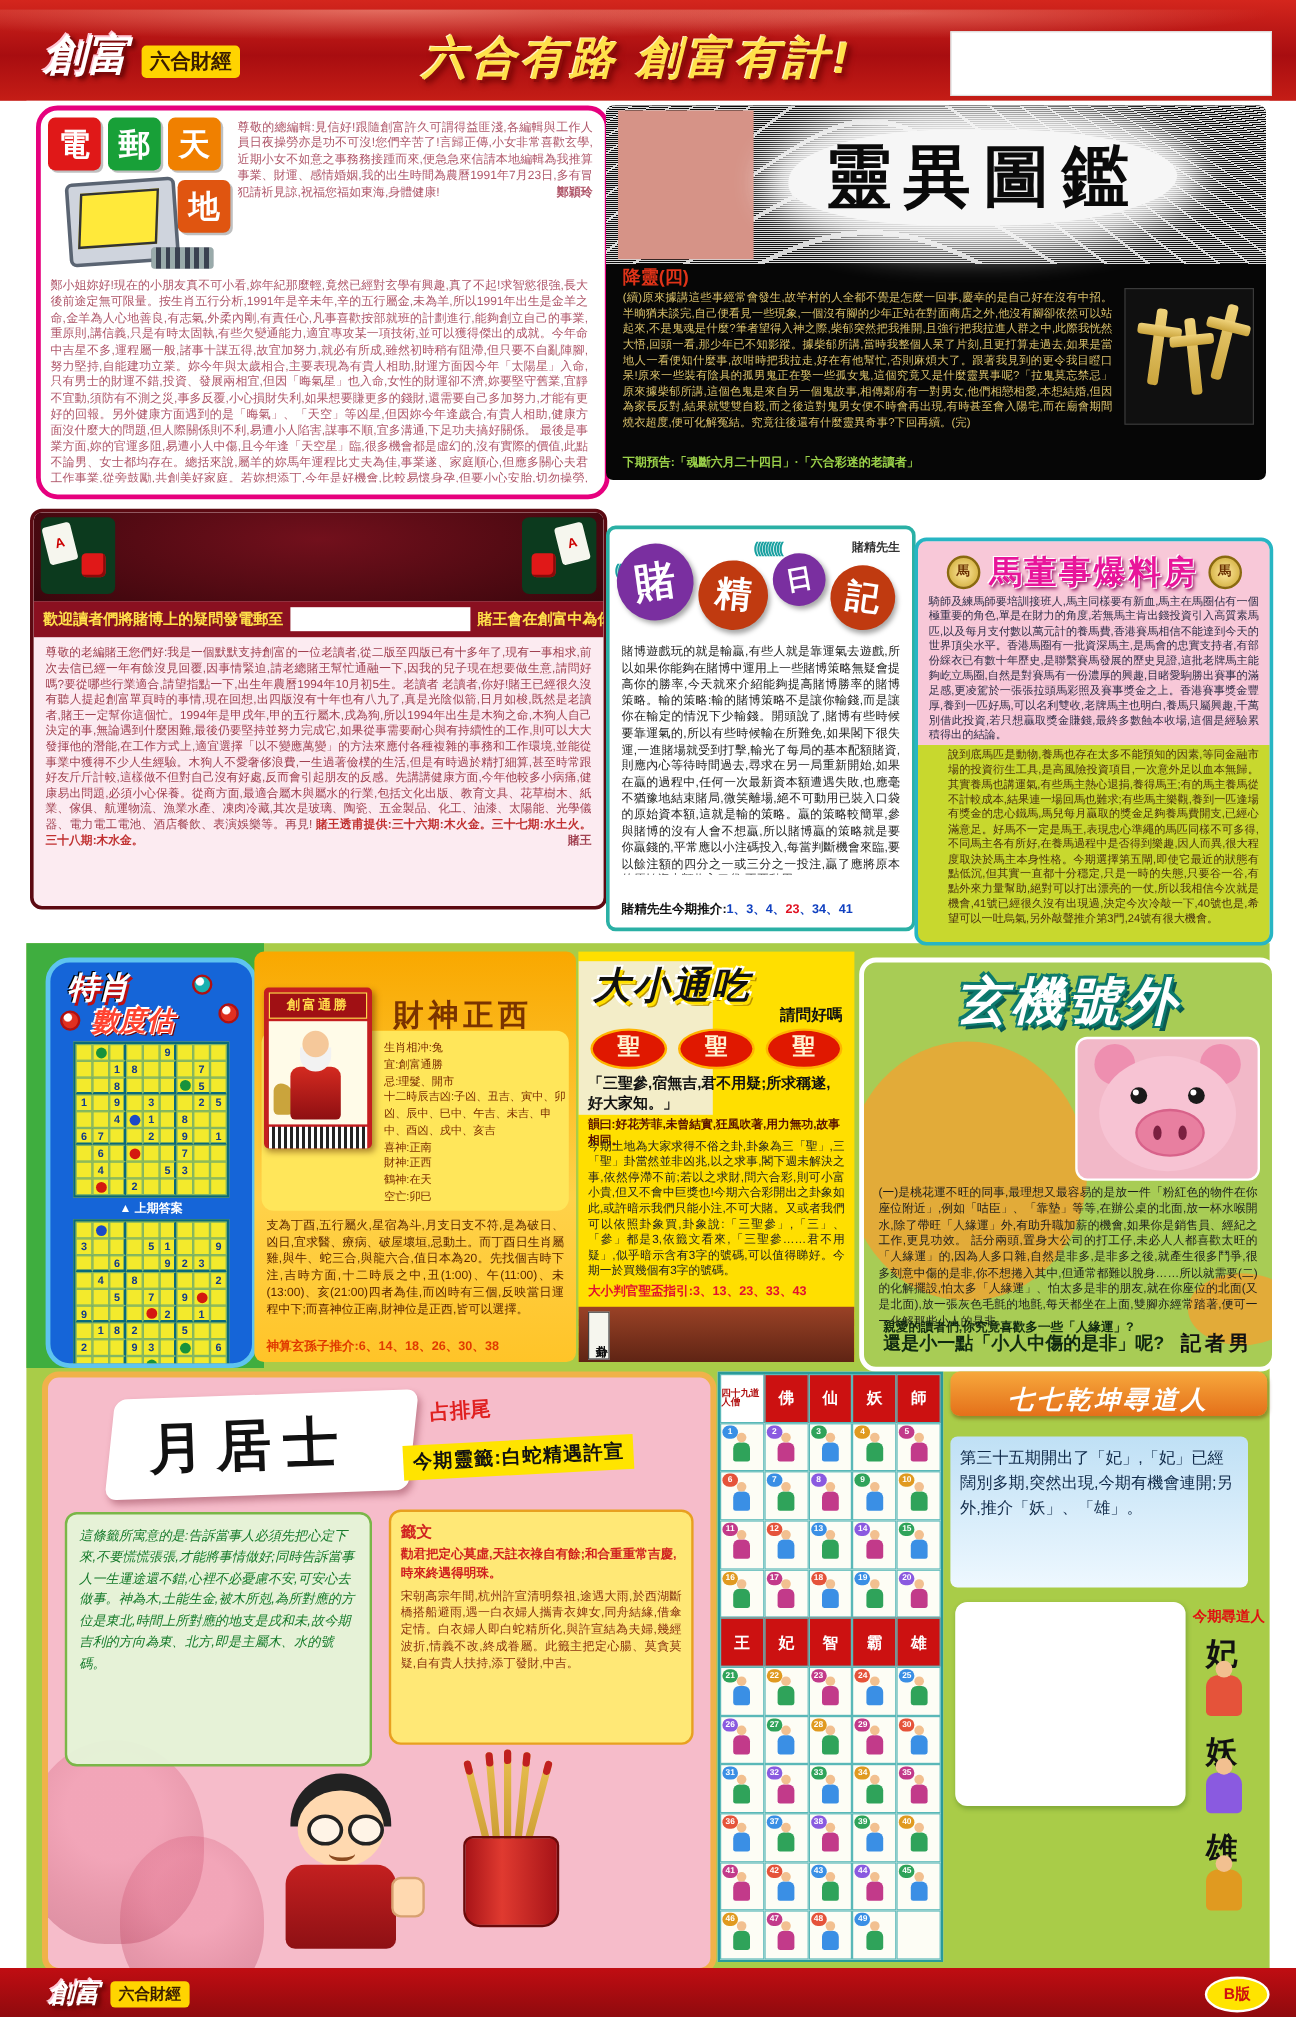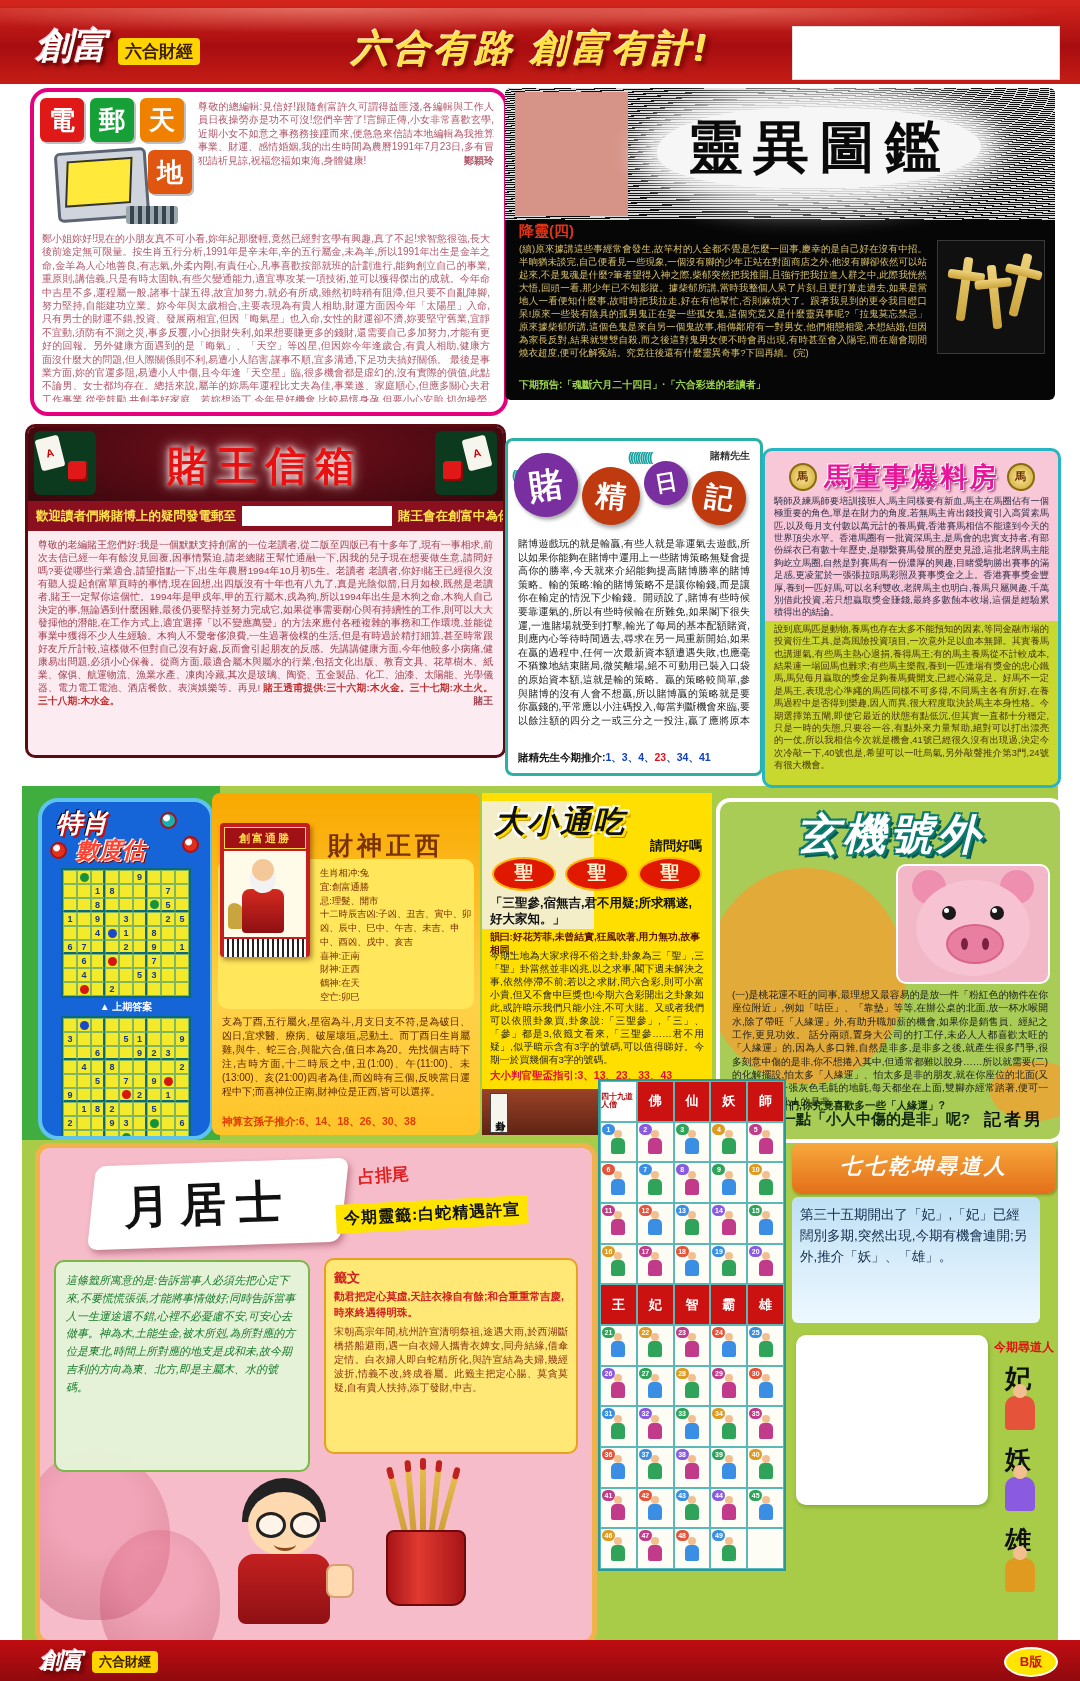--- a/index.html
+++ b/index.html
@@ -86,21 +86,21 @@
 
   
   #horse-panel{left:762px;top:448px;width:293px;height:334px;border:3px solid #27b5c3;border-radius:10px;
     overflow:hidden;background:linear-gradient(180deg,#f8c8d8 0 170px,#c8d82e 170px 100%);}
   #horse-title-row{position:absolute;left:0;right:0;top:8px;display:flex;align-items:center;justify-content:center;gap:8px;}
   #horse-title{font-size:27px;font-weight:900;color:#e8159a;letter-spacing:2px;
     text-shadow:1px 1px 0 #fff,-1px -1px 0 #fff,2px 2px 3px #901060;}
   .horse-badge{width:24px;height:24px;border-radius:50%;background:radial-gradient(#ffe9a0,#caa42c);
     border:2px solid #8a6a10;color:#6a3000;font-size:11px;font-weight:900;text-align:center;line-height:22px;}
   #horse-p1{position:absolute;left:9px;right:9px;top:44px;font-size:9.3px;line-height:1.33;color:#30304a;}
-  #horse-p2{position:absolute;left:9px;right:9px;top:172px;height:154px;font-size:9.3px;line-height:1.33;color:#4a3010;overflow:hidden;}
+  #horse-p2{position:absolute;left:25px;right:9px;top:172px;height:154px;font-size:9.3px;line-height:1.33;color:#4a3010;overflow:hidden;}
 
   
   #sudoku-panel{left:38px;top:798px;width:168px;height:334px;background:#1565d8;
     border:4px solid #5ec4ef;border-radius:20px;overflow:hidden;}
   #su-title1{margin:4px 0 0 14px;font-size:26px;font-weight:900;font-style:italic;color:#fff;
     text-shadow:2px 2px 0 #c01010,-1px -1px 0 #000;}
   #su-title2{margin:-6px 0 2px 34px;font-size:23px;font-weight:900;font-style:italic;color:#ff4330;
     text-shadow:1px 1px 0 #fff,-1px -1px 0 #fff,2px 2px 0 #7a0000;}
   .ball{position:absolute;width:13px;height:13px;border-radius:50%;
     background:radial-gradient(circle at 35% 30%,#fff 0 3px,var(--c) 4px);border:2px solid #b01010;}
@@ -201,35 +201,35 @@
   #c-body{position:absolute;left:30px;top:76px;width:92px;height:70px;border-radius:16px 16px 8px 8px;
     background:linear-gradient(#c42020,#8e1014);}
   #c-thumb{position:absolute;left:118px;top:86px;width:24px;height:30px;border-radius:8px;background:#ffd9b0;border:2px solid #d8a070;}
   #stick-cup{position:absolute;left:336px;top:318px;width:96px;height:140px;}
   #cup{position:absolute;left:10px;bottom:0;width:76px;height:72px;border-radius:8px 8px 14px 14px;
     background:linear-gradient(90deg,#a81418,#e03a30 40%,#a81418);border:2px solid #6a0a0a;}
   .stick{position:absolute;width:6px;height:84px;background:linear-gradient(#e8c050,#c89830);border-radius:3px;}
   .stick::before{content:'';position:absolute;left:0;top:0;width:6px;height:12px;background:#c02020;border-radius:3px;}
 
   
-  #tao-grid{left:598px;top:1079px;width:188px;height:492px;background:#fff;border:2px solid #2a9a9a;
+  #tao-grid{left:598px;top:1143px;width:188px;height:492px;background:#fff;border:2px solid #2a9a9a;
     display:flex;flex-direction:column;box-sizing:border-box;}
   .tg-row{display:flex;flex:1;}
   .tg-cell{flex:1;border:1px solid #5ab8b8;box-sizing:border-box;position:relative;background:#fdfdf5;
     display:flex;align-items:center;justify-content:center;flex-direction:column;overflow:hidden;}
   .tg-head{background:#cc1111;color:#fff;font-size:13px;font-weight:900;}
   .tg-corner{font-size:8px;line-height:1.1;background:#fff;color:#b01010;font-weight:900;}
   .tg-num{position:absolute;left:1px;top:1px;min-width:11px;height:11px;border-radius:6px;color:#fff;
     font-size:7px;font-weight:700;text-align:center;line-height:11px;padding:0 1px;}
   .tg-person{width:14px;height:16px;border-radius:5px 5px 2px 2px;display:inline-block;margin-top:8px;position:relative;}
   .tg-person::before{content:'';position:absolute;top:-8px;left:3px;width:8px;height:8px;border-radius:50%;background:#f2c090;}
 
   
   #taoist-panel{left:792px;top:1143px;width:264px;height:492px;}
-  #tao-titlebar{position:absolute;left:0;top:0;width:264px;height:50px;border-radius:8px;
+  #tao-titlebar{position:absolute;left:0;top:0;width:264px;height:37px;border-radius:8px;
     background:linear-gradient(180deg,#f7a83c,#e4701a);box-shadow:1px 2px 3px rgba(100,50,0,.4);
     color:#fff;font-size:21px;font-weight:900;font-style:italic;text-align:center;line-height:46px;
     letter-spacing:3px;font-family:"Liberation Serif",serif;}
   #tao-body{position:absolute;left:0;top:54px;width:248px;height:126px;border-radius:6px;padding:8px;
     box-sizing:border-box;background:linear-gradient(180deg,#bfe0f5,#eef8ff);
     font-size:13.5px;line-height:1.55;color:#102a4a;}
   #tao-blank{position:absolute;left:4px;top:192px;width:192px;height:170px;background:#fff;border-radius:10px;
     box-shadow:1px 2px 4px rgba(0,60,0,.25);}
   #tao-picks-label{position:absolute;right:2px;top:196px;font-size:12px;font-weight:900;color:#e01010;}
   #tao-picks{position:absolute;right:8px;top:218px;width:56px;display:flex;flex-direction:column;gap:12px;align-items:center;}
@@ -299,21 +299,20 @@
   <div class="abs" id="mailbox-panel">
     <div id="mb-banner">
       <div class="mb-corner" style="left:6px;">
         <span class="card" style="left:4px;top:6px;">A</span>
           <span class="die" style="left:34px;top:30px;"></span>
       </div>
       <div class="mb-corner" style="right:6px;">
         <span class="card" style="left:30px;top:6px;">A</span>
           <span class="die" style="left:8px;top:30px;"></span>
       </div>
-      <div id="mb-title">賭王信箱</div>
     </div>
     <div id="mb-strip">
       <span class="wl">歡迎讀者們將賭博上的疑問發電郵至</span>
       <span id="mb-blank"></span>
       <span class="wl">賭王會在創富中為你解答!!!</span>
     </div>
     <div id="mb-body" class="jt">
       <span>尊敬的老編賭王您們好:我是一個默默支持創富的一位老讀者,從二版至四版已有十多年了,現有一事相求,前次去信已經一年有餘沒見回覆,因事情緊迫,請老總賭王幫忙通融一下,因我的兒子現在想要做生意,請問好嗎?要從哪些行業適合,請望指點一下,出生年農曆1994年10月初5生。老讀者</span>
       <span>老讀者,你好!賭王已經很久沒有聽人提起創富單頁時的事情,現在回想,出四版沒有十年也有八九了,真是光陰似箭,日月如梭,既然是老讀者,賭王一定幫你這個忙。1994年是甲戌年,甲的五行屬木,戌為狗,所以1994年出生是木狗之命,木狗人自己決定的事,無論遇到什麼困難,最後仍要堅持並努力完成它,如果從事需要耐心與有持續性的工作,則可以大大發揮他的潛能,在工作方式上,適宜選擇「以不變應萬變」的方法來應付各種複雜的事務和工作環境,並能從事業中獲得不少人生經驗。木狗人不愛奢侈浪費,一生過著儉樸的生活,但是有時過於精打細算,甚至時常跟好友斤斤計較,這樣做不但對自己沒有好處,反而會引起朋友的反感。先講講健康方面,今年他較多小病痛,健康易出問題,必須小心保養。從商方面,最適合屬木與屬水的行業,包括文化出版、教育文具、花草樹木、紙業、傢俱、航運物流、漁業水產、凍肉冷藏,其次是玻璃、陶瓷、五金製品、化工、油漆、太陽能、光學儀器、電力電工電池、酒店餐飲、表演娛樂等。再見!</span>
       <span id="mb-footer">賭王透甫提供:三十六期:木火金。三十七期:水土火。三十八期:木水金。</span>

